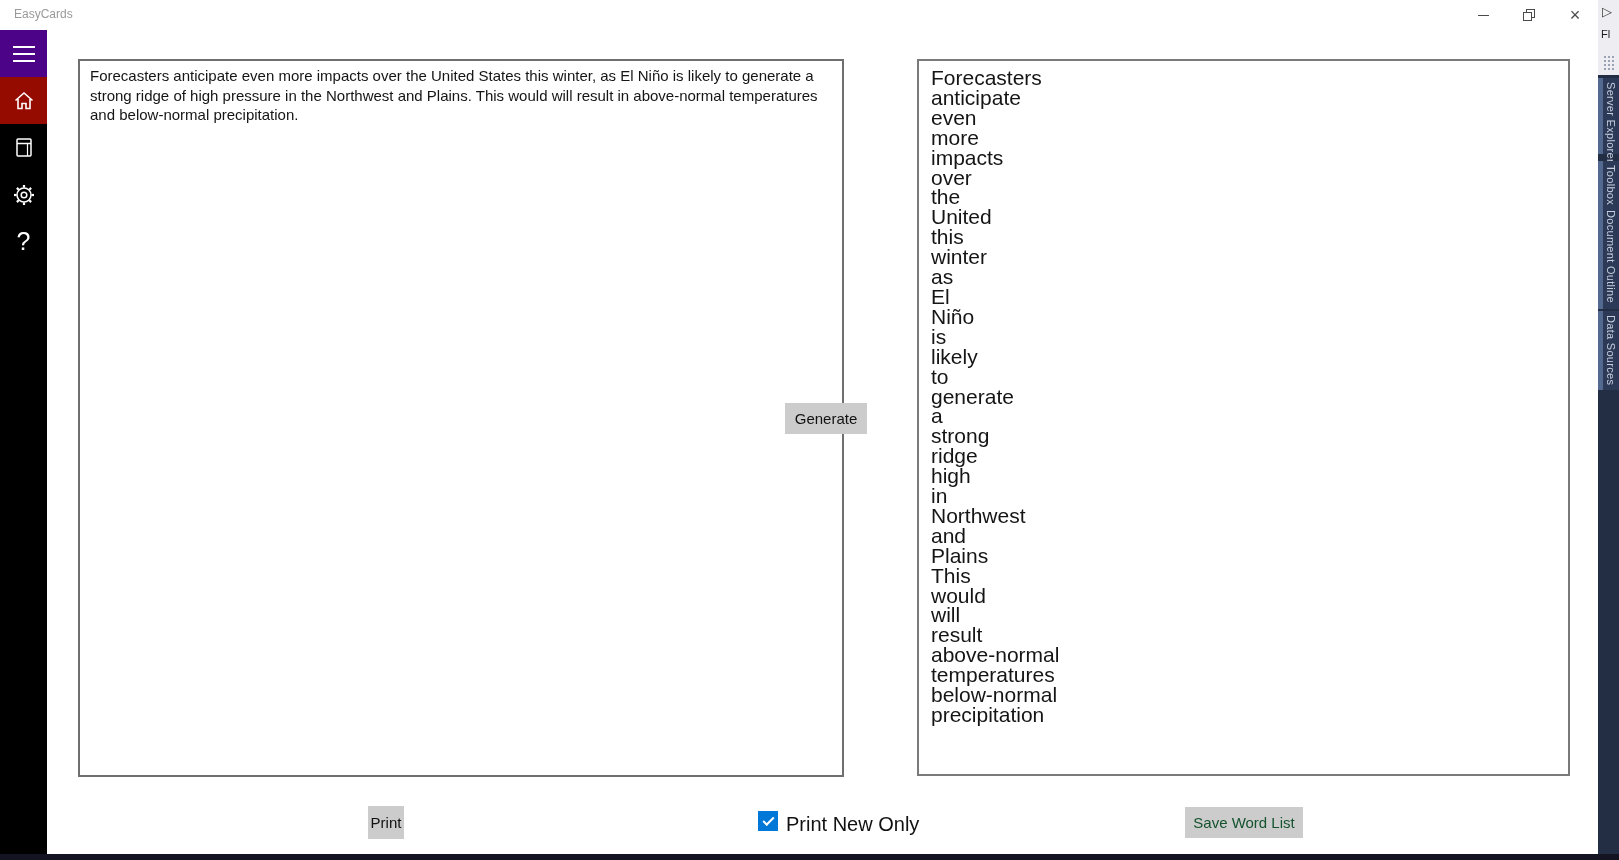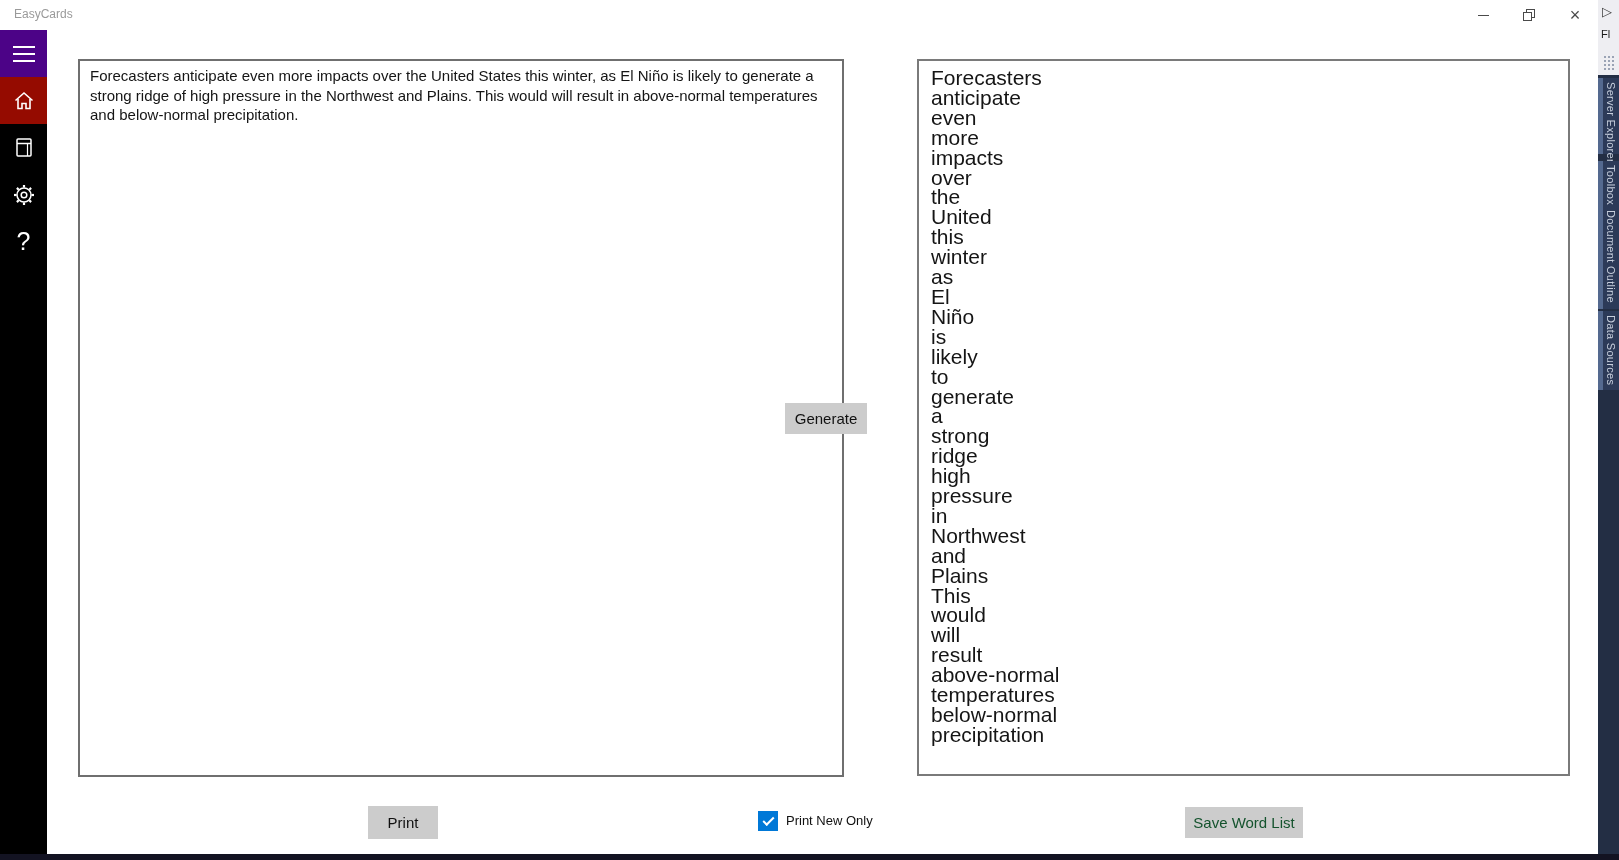--- a/index.html
+++ b/index.html
@@ -48,38 +48,38 @@
   }
   .word-panel {
     position: absolute; left: 917px; top: 59px; width: 653px; height: 717px;
     border: 2px solid #7a7a7a; background: #fff;
     padding: 7px 0 0 12px; overflow: hidden;
   }
   .word-item { font-size: 21px; line-height: 19.9px; color: #151515; white-space: nowrap; }
 
   
   .print-btn {
-    position: absolute; left: 368px; top: 806px; width: 70px; height: 33px;
+    position: absolute; left: 368px; top: 806px; width: 36px; height: 33px;
     background: var(--button_gray, #ccc); border: none; font-size: 15px;
     font-family: "Liberation Sans", sans-serif; color: #111;
     display: flex; align-items: center; justify-content: center;
   }
   .save-btn {
     position: absolute; left: 1185px; top: 807px; width: 118px; height: 31px;
     background: var(--button_gray, #ccc); border: none; font-size: 15px;
     font-family: "Liberation Sans", sans-serif; color: #14532d;
     display: flex; align-items: center; justify-content: center;
   }
   .checkbox {
     position: absolute; left: 758px; top: 811px; width: 20px; height: 20px;
     background: var(--checkbox_blue, #0078D7);
     display: flex; align-items: center; justify-content: center;
   }
   .checkmark { width: 11px; height: 6px; border-left: 2px solid #fff; border-bottom: 2px solid #fff; transform: rotate(-45deg); margin-top: -3px; }
-  .checkbox-label { position: absolute; left: 786px; top: 813px; font-size: 13px; color: #111; }
+  .checkbox-label { position: absolute; left: 786px; top: 813px; font-size: 20px; color: #111; }
 
   
   .vs-strip { position: absolute; left: 1598px; top: 0; width: 21px; height: 854px; background: var(--vs_strip_bg, #232E44); overflow: hidden; }
   .vs-header { position: absolute; left: 0; top: 0; width: 21px; height: 75px; background: var(--vs_header_bg, #EEEEF2); }
   .vs-run { position: absolute; left: 4px; top: 4px; font-size: 13px; color: #3a3a3a; }
   .vs-menu { position: absolute; left: 3px; top: 28px; font-size: 11px; color: #1a1a1a; }
   .vs-dots { position: absolute; left: 5px; top: 55px; width: 13px; height: 16px;
     background-image: radial-gradient(#9aa3b5 1px, transparent 1.3px); background-size: 4px 4px; }
   .vs-tab { position: absolute; left: 0; width: 21px; background: var(--vs_tab_bg, #2C3A58); }
   .vs-tab::before { content: ""; position: absolute; left: 0; top: 0; bottom: 0; width: 5px; background: var(--vs_tab_accent, #54698F); }
@@ -174,21 +174,20 @@
     <div class="word-item">El</div>
     <div class="word-item">Niño</div>
     <div class="word-item">is</div>
     <div class="word-item">likely</div>
     <div class="word-item">to</div>
     <div class="word-item">generate</div>
     <div class="word-item">a</div>
     <div class="word-item">strong</div>
     <div class="word-item">ridge</div>
     <div class="word-item">high</div>
-    <div class="word-item">pressure</div>
     <div class="word-item">in</div>
     <div class="word-item">Northwest</div>
     <div class="word-item">and</div>
     <div class="word-item">Plains</div>
     <div class="word-item">This</div>
     <div class="word-item">would</div>
     <div class="word-item">will</div>
     <div class="word-item">result</div>
     <div class="word-item">above-normal</div>
     <div class="word-item">temperatures</div>

